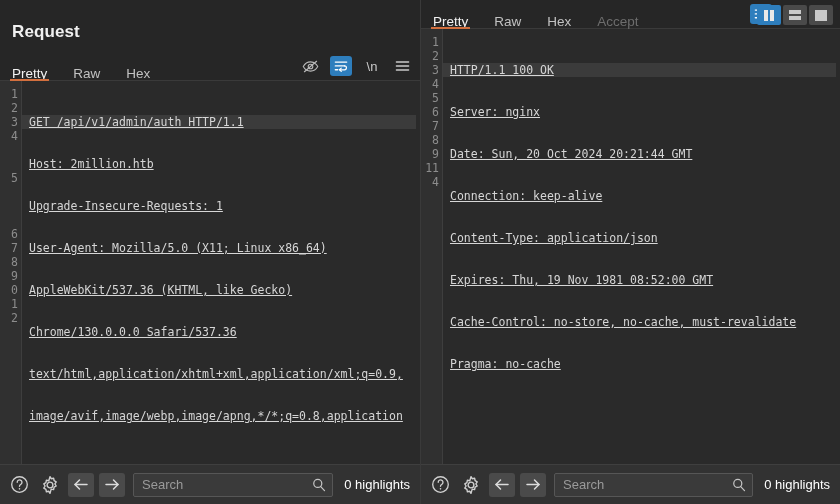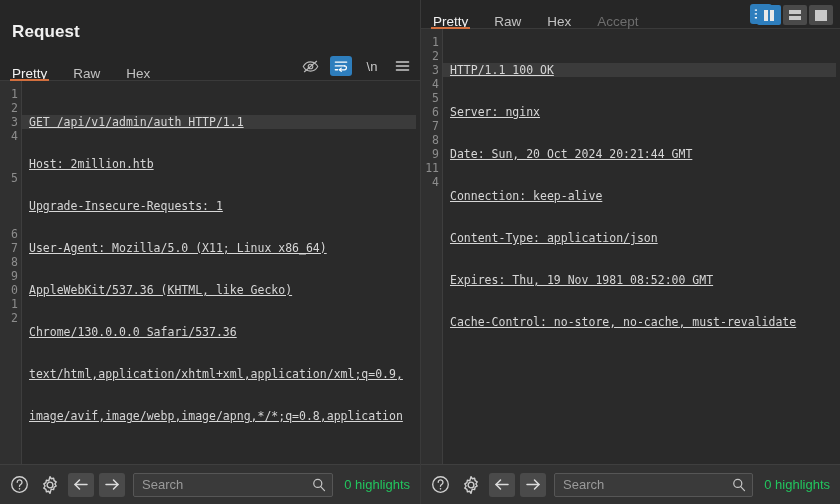--- a/index.html
+++ b/index.html
@@ -156,21 +156,21 @@
   }
   .search-box input {
     flex: 1; min-width: 0;
     background: transparent; border: none; outline: none;
     color: #e0e0e0;
     font-size: 13px;
     font-family: "Liberation Sans", sans-serif;
   }
   .search-box input::placeholder { color: #9a9a9a; }
   .highlights {
-    font-size: 13px; color: #22c55e;
+    font-size: 13px; color: #ffffff;
     white-space: nowrap;
     padding-left: 6px; padding-right: 2px; text-align: right;
   }
 </style>
 </head>
 <body>
 
 <div class="app">
 
   <div class="panel left">
@@ -352,20 +352,21 @@
         <div>4</div>
       </div>
       <div class="code">
         <div class="line hl">HTTP/1.1 100 OK</div>
         <div class="line">Server: nginx</div>
         <div class="line">Date: Sun, 20 Oct 2024 20:21:44 GMT</div>
         <div class="line">Connection: keep-alive</div>
         <div class="line">Content-Type: application/json</div>
         <div class="line">Expires: Thu, 19 Nov 1981 08:52:00 GMT</div>
         <div class="line">Cache-Control: no-store, no-cache, must-revalidate</div>
+        <div class="line">Pragma: no-cache</div>
         
         
         
         
       </div>
     </div>
 
     <div class="bottom-bar">
       <div class="bb-icon">
         <svg width="19" height="19" viewBox="0 0 20 20" fill="none" stroke="#d0d0d0" stroke-width="1.4">

